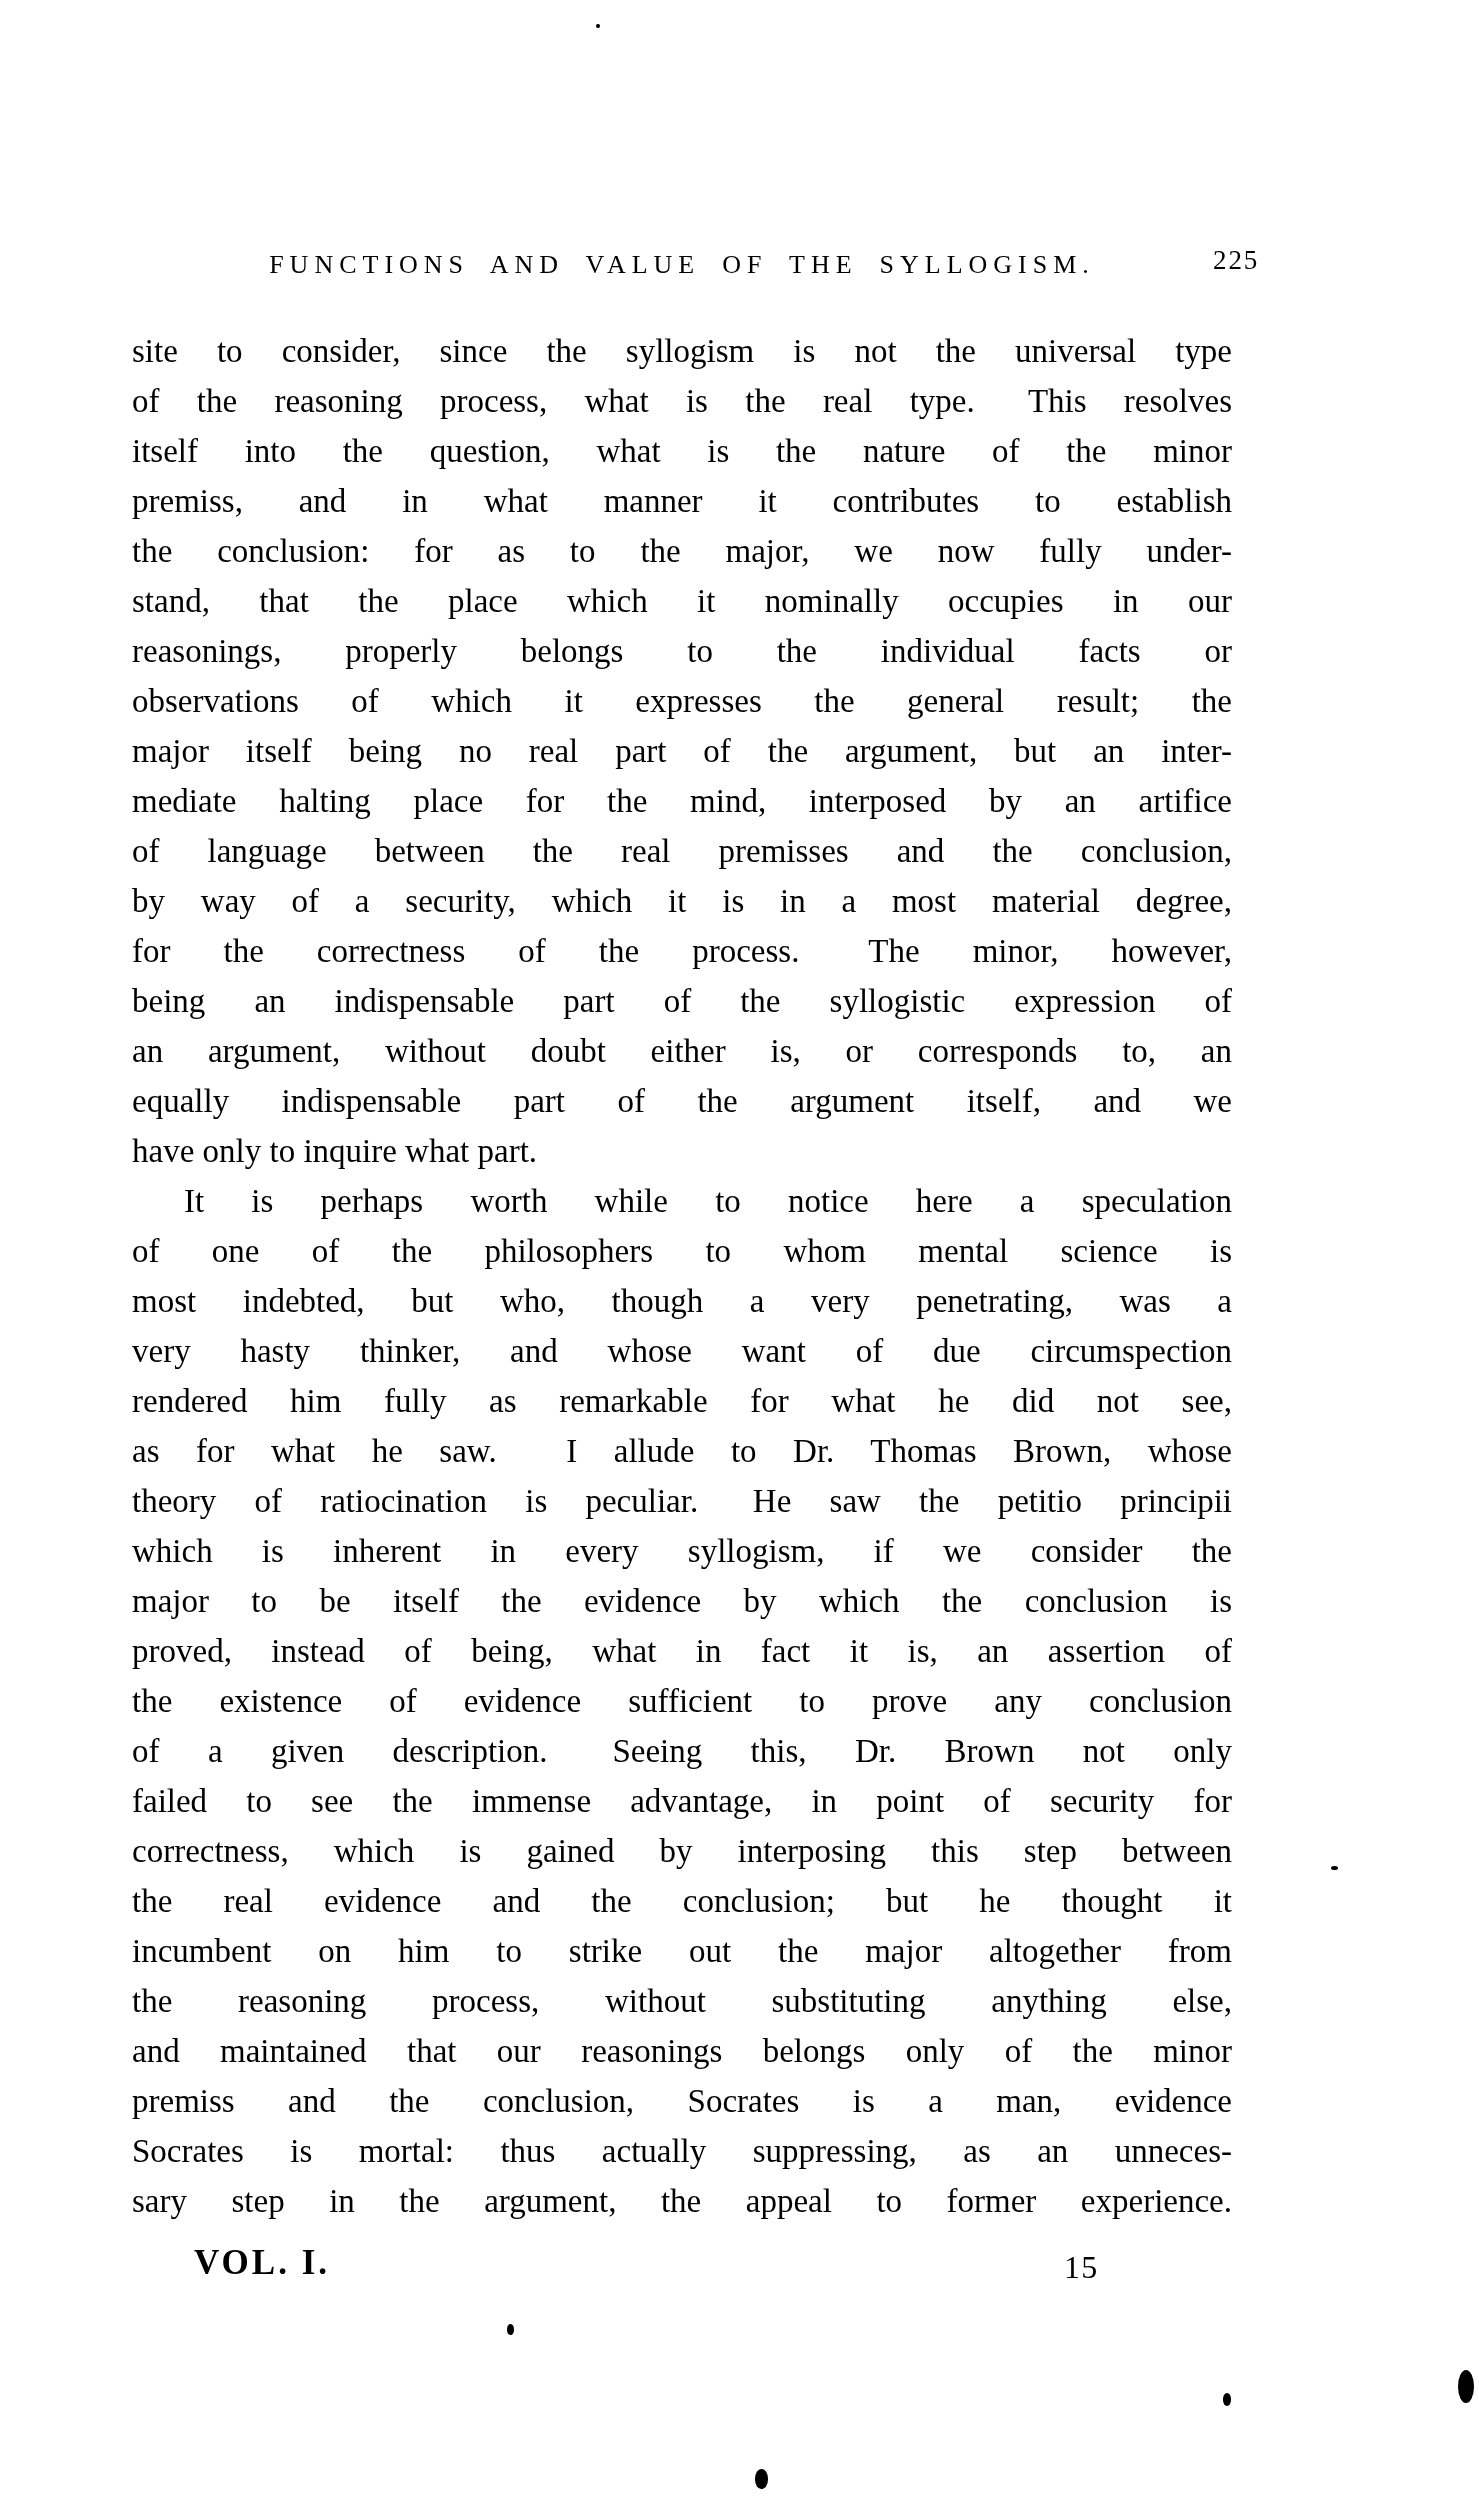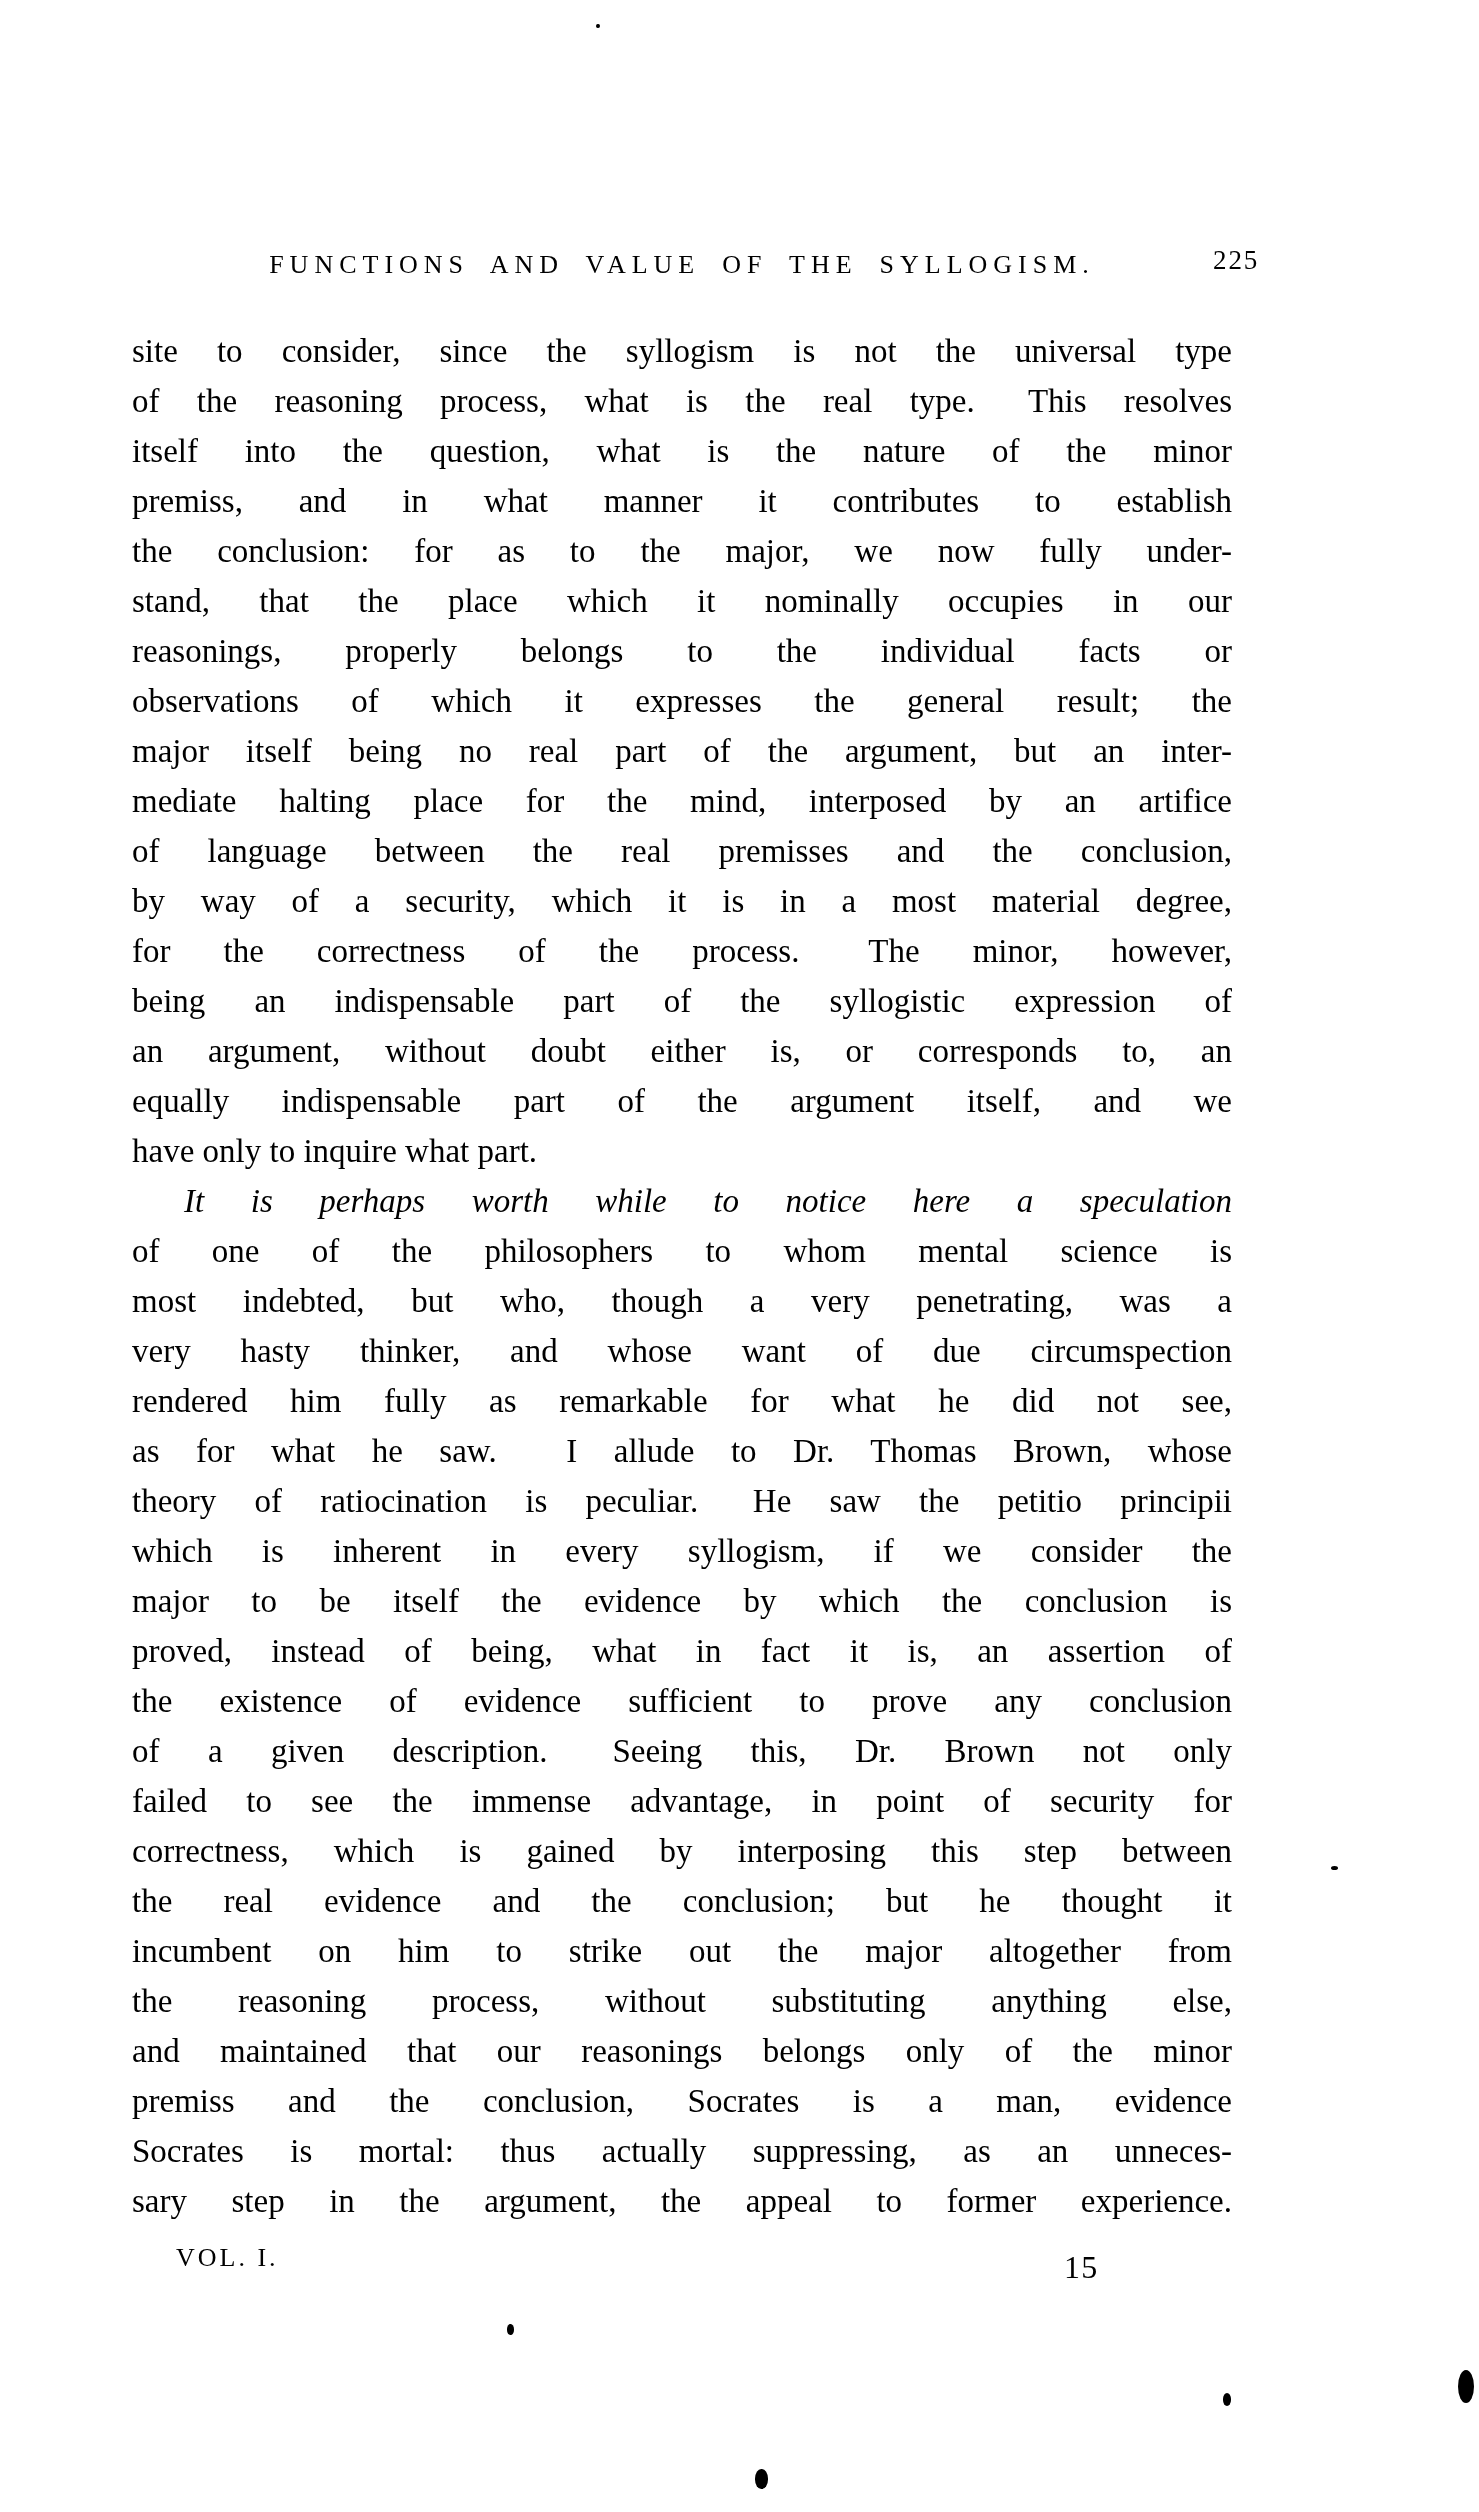--- a/index.html
+++ b/index.html
@@ -44,30 +44,30 @@
   .line{
     height:50px;
     text-align:justify;
     text-align-last:justify;
   }
   .line.para-end{
     text-align-last:left;
   }
   .line.indented{
     text-indent:52px;
-    font-style:italic;
   }
   .italic{}
   .footer-vol{
     position:absolute;
-    left:176px;
+    left:194px;
     top:2243px;
-    font-size:26px;
+    font-size:35px;
     letter-spacing:3px;
     white-space:nowrap;
+    font-weight:bold;
   }
   .footer-sig{
     position:absolute;
     left:1064px;
     top:2231px;
     font-size:32px;
     letter-spacing:1.2px;
     margin-top:18px;
   }
   .speck{

